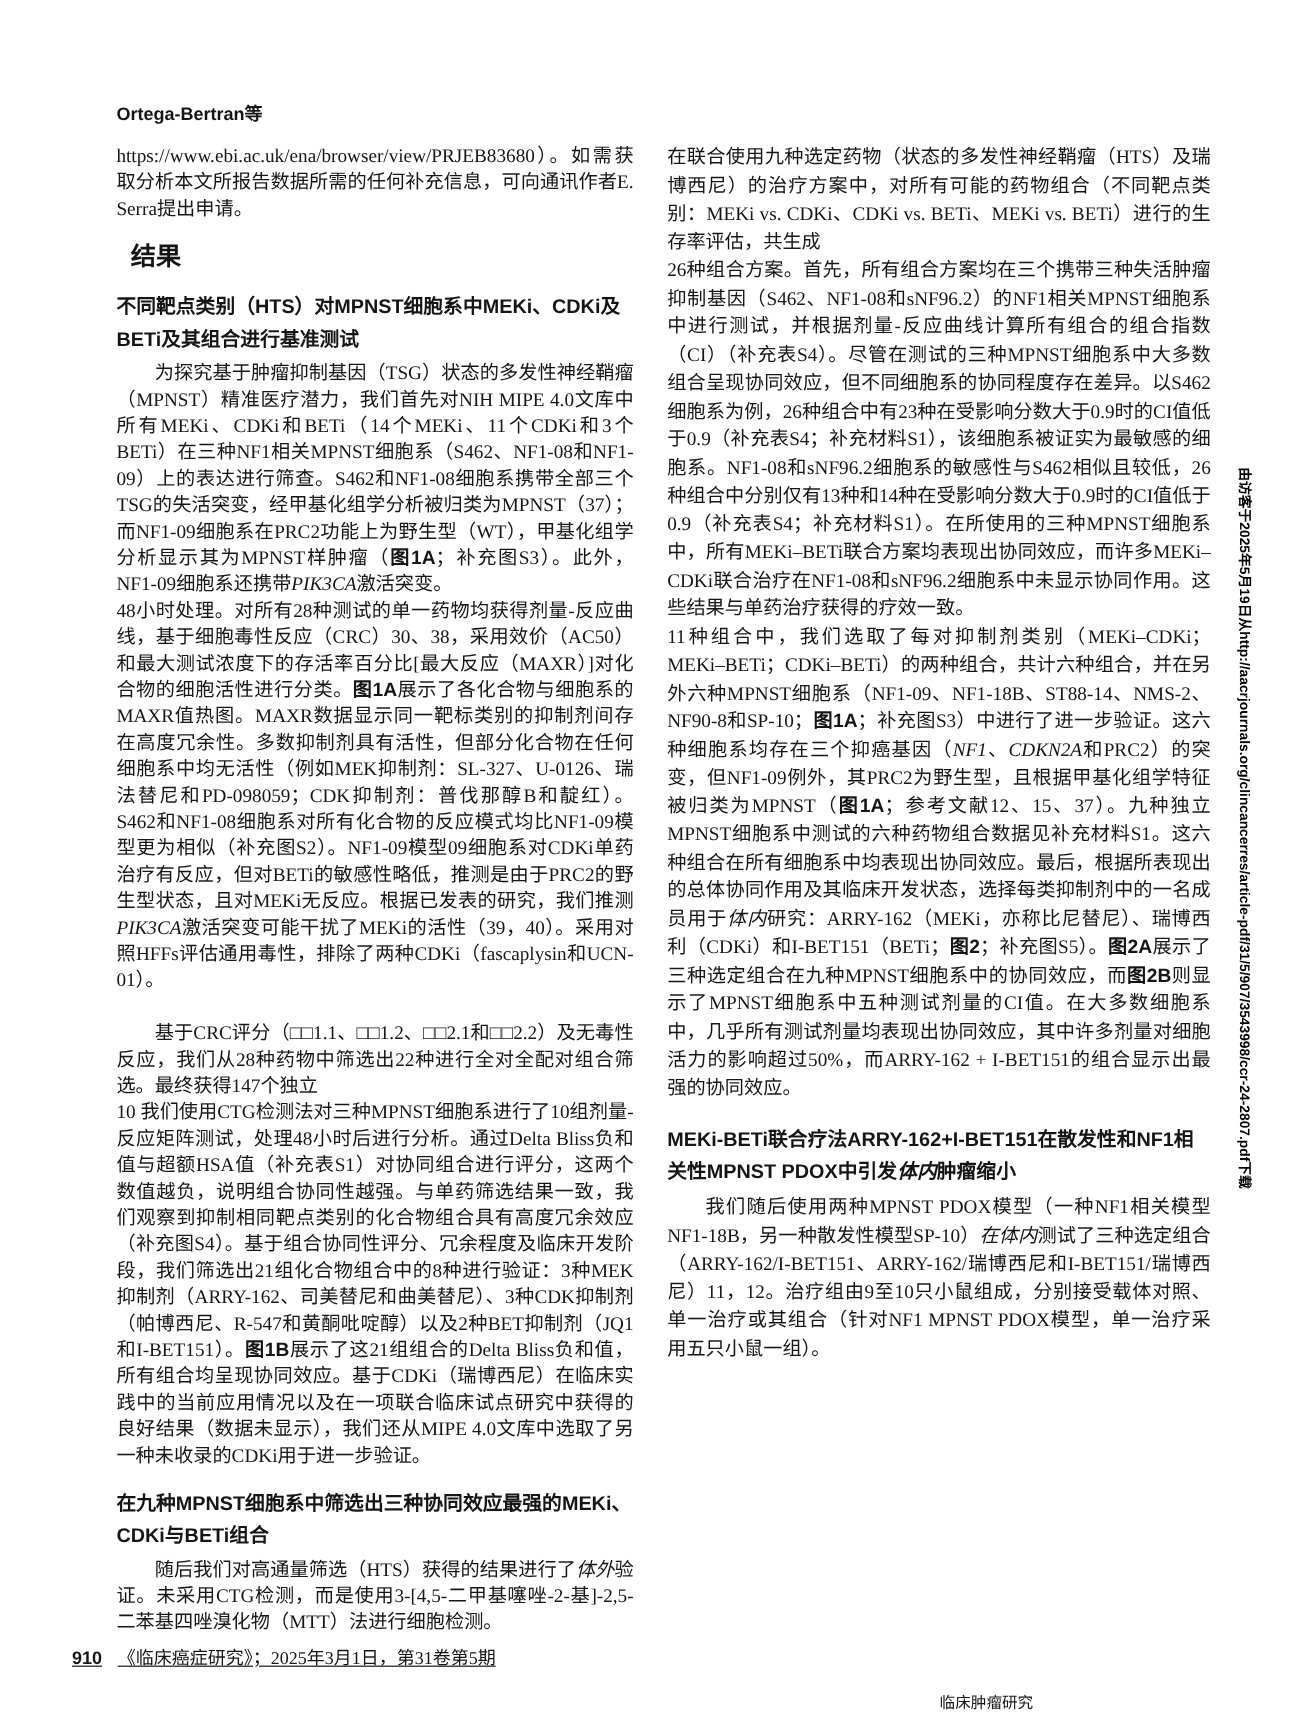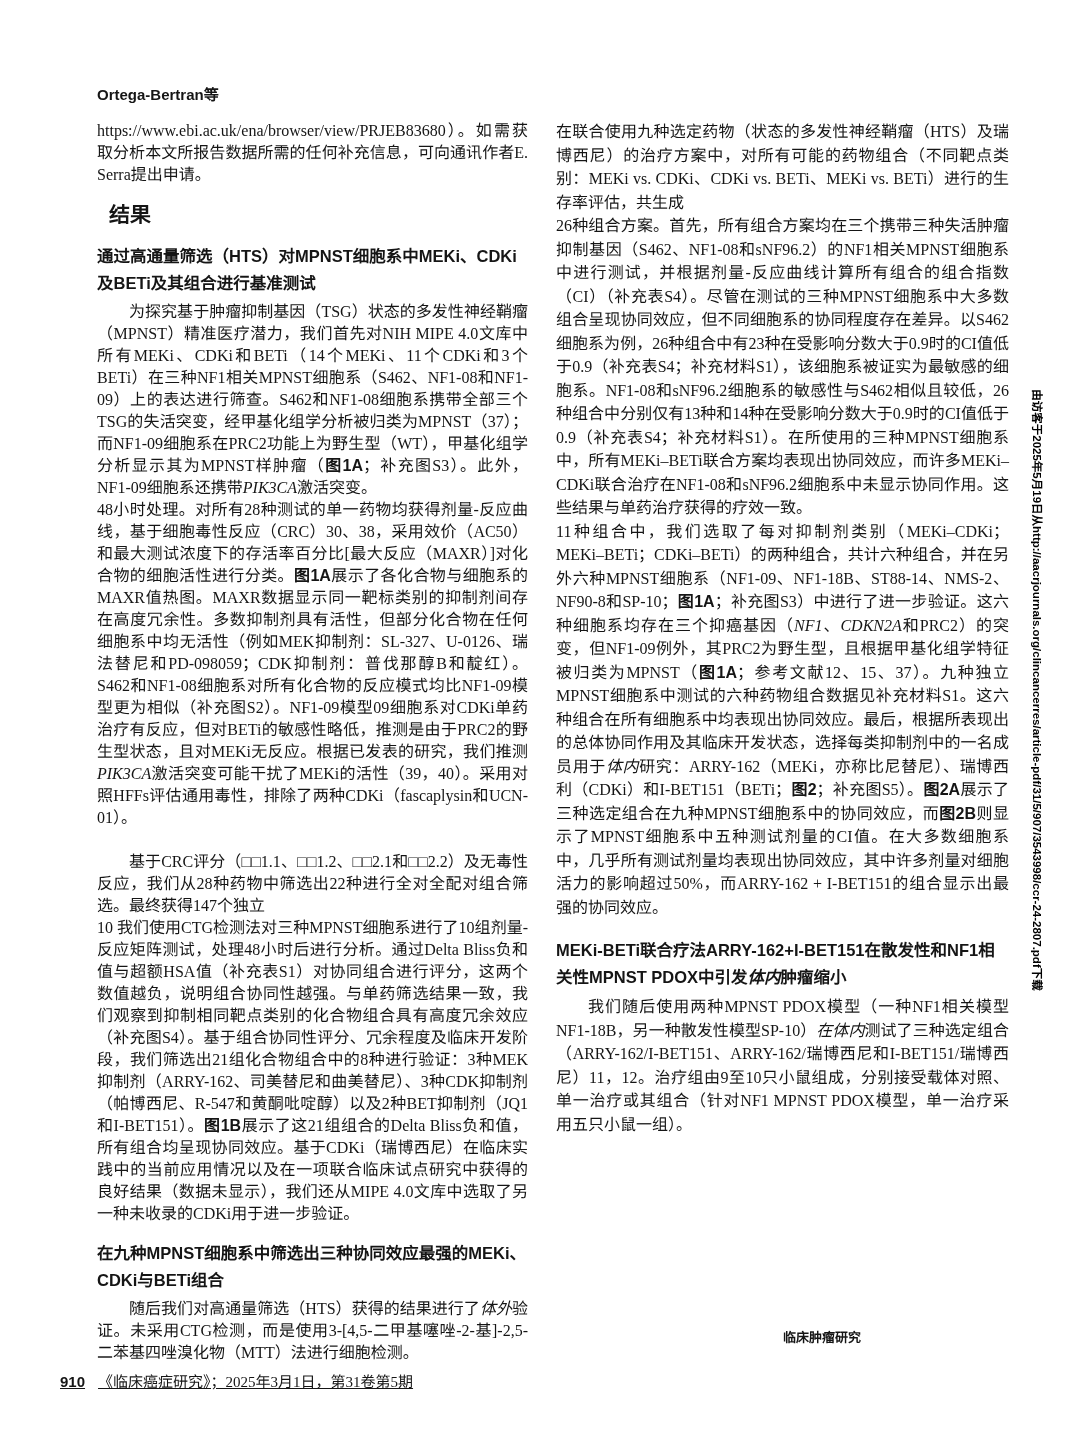--- a/index.html
+++ b/index.html
@@ -51,35 +51,35 @@
     font-weight:bold;font-size:11.5px;color:#000;
   }
   .footer-left{
     position:absolute;left:60px;top:1370px;font-size:15px;white-space:nowrap;text-decoration:underline;
   }
   .footer-left .pageno{
     font-family:"Liberation Sans","DejaVu Sans",sans-serif;
     font-weight:bold;font-size:15px;margin-right:13px;
   }
   .footer-right{
-    position:absolute;left:783px;top:1327px;
+    position:absolute;left:783px;top:1408px;
     font-family:"Liberation Sans","DejaVu Sans",sans-serif;
-    font-weight:bold;font-size:13px;white-space:nowrap;
+    font-weight:normal;font-size:13px;white-space:nowrap;
   }
 </style>
 </head>
 <body>
 
 <div class="page">
   <div class="running-head">Ortega-Bertran等</div>
 
   <div class="col col-left" id="col-left">
       <div class="blk cont"><span>https://www.ebi.ac.uk/ena/browser/view/PRJEB83680）。如需获取分析本文所报告数据所需的任何补充信息，可向通讯作者E. Serra提出申请。</span></div>
       <div class="blk h1"><span>结果</span></div>
-      <div class="blk h2"><span>通过高通量筛选（HTS）对MPNST细胞系中MEKi、CDKi及BETi及其组合进行基准测试</span></div>
+      <div class="blk h2"><span>不同靶点类别（HTS）对MPNST细胞系中MEKi、CDKi及BETi及其组合进行基准测试</span></div>
       <div class="blk p"><span>为探究基于肿瘤抑制基因（TSG）状态的多发性神经鞘瘤（MPNST）精准医疗潜力，我们首先对NIH MIPE 4.0文库中所有MEKi、CDKi和BETi（14个MEKi、11个CDKi和3个BETi）在三种NF1相关MPNST细胞系（S462、NF1-08和NF1-09）上的表达进行筛查。S462和NF1-08细胞系携带全部三个TSG的失活突变，经甲基化组学分析被归类为MPNST（37）；而NF1-09细胞系在PRC2功能上为野生型（WT），甲基化组学分析显示其为MPNST样肿瘤（</span><span class="b">图1A</span><span>；补充图S3）。此外，NF1-09细胞系还携带</span><span class="i">PIK3CA</span><span>激活突变。</span></div>
       <div class="blk cont"><span>48小时处理。对所有28种测试的单一药物均获得剂量-反应曲线，基于细胞毒性反应（CRC）30、38，采用效价（AC50）和最大测试浓度下的存活率百分比[最大反应（MAXR）]对化合物的细胞活性进行分类。</span><span class="b">图1A</span><span>展示了各化合物与细胞系的MAXR值热图。MAXR数据显示同一靶标类别的抑制剂间存在高度冗余性。多数抑制剂具有活性，但部分化合物在任何细胞系中均无活性（例如MEK抑制剂：SL-327、U-0126、瑞法替尼和PD-098059；CDK抑制剂：普伐那醇B和靛红）。S462和NF1-08细胞系对所有化合物的反应模式均比NF1-09模型更为相似（补充图S2）。NF1-09模型09细胞系对CDKi单药治疗有反应，但对BETi的敏感性略低，推测是由于PRC2的野生型状态，且对MEKi无反应。根据已发表的研究，我们推测</span><span class="i">PIK3CA</span><span>激活突变可能干扰了MEKi的活性（39，40）。采用对照HFFs评估通用毒性，排除了两种CDKi（fascaplysin和UCN-01）。</span></div>
       <div class="blk pgap"><span>基于CRC评分（□□1.1、□□1.2、□□2.1和□□2.2）及无毒性反应，我们从28种药物中筛选出22种进行全对全配对组合筛选。最终获得147个独立</span></div>
       <div class="blk cont"><span>10 我们使用CTG检测法对三种MPNST细胞系进行了10组剂量-反应矩阵测试，处理48小时后进行分析。通过Delta Bliss负和值与超额HSA值（补充表S1）对协同组合进行评分，这两个数值越负，说明组合协同性越强。与单药筛选结果一致，我们观察到抑制相同靶点类别的化合物组合具有高度冗余效应（补充图S4）。基于组合协同性评分、冗余程度及临床开发阶段，我们筛选出21组化合物组合中的8种进行验证：3种MEK抑制剂（ARRY-162、司美替尼和曲美替尼）、3种CDK抑制剂（帕博西尼、R-547和黄酮吡啶醇）以及2种BET抑制剂（JQ1和I-BET151）。</span><span class="b">图1B</span><span>展示了这21组组合的Delta Bliss负和值，所有组合均呈现协同效应。基于CDKi（瑞博西尼）在临床实践中的当前应用情况以及在一项联合临床试点研究中获得的良好结果（数据未显示），我们还从MIPE 4.0文库中选取了另一种未收录的CDKi用于进一步验证。</span></div>
       <div class="blk h2"><span>在九种MPNST细胞系中筛选出三种协同效应最强的MEKi、CDKi与BETi组合</span></div>
       <div class="blk p"><span>随后我们对高通量筛选（HTS）获得的结果进行了</span><span class="i">体外</span><span>验证。未采用CTG检测，而是使用3-[4,5-二甲基噻唑-2-基]-2,5-二苯基四唑溴化物（MTT）法进行细胞检测。</span></div>
     </div>
   <div class="col col-right" id="col-right">
       <div class="blk cont"><span>在联合使用九种选定药物（状态的多发性神经鞘瘤（HTS）及瑞博西尼）的治疗方案中，对所有可能的药物组合（不同靶点类别：MEKi vs. CDKi、CDKi vs. BETi、MEKi vs. BETi）进行的生存率评估，共生成</span></div>
       <div class="blk cont"><span>26种组合方案。首先，所有组合方案均在三个携带三种失活肿瘤抑制基因（S462、NF1-08和sNF96.2）的NF1相关MPNST细胞系中进行测试，并根据剂量-反应曲线计算所有组合的组合指数（CI）（补充表S4）。尽管在测试的三种MPNST细胞系中大多数组合呈现协同效应，但不同细胞系的协同程度存在差异。以S462细胞系为例，26种组合中有23种在受影响分数大于0.9时的CI值低于0.9（补充表S4；补充材料S1），该细胞系被证实为最敏感的细胞系。NF1-08和sNF96.2细胞系的敏感性与S462相似且较低，26种组合中分别仅有13种和14种在受影响分数大于0.9时的CI值低于0.9（补充表S4；补充材料S1）。在所使用的三种MPNST细胞系中，所有MEKi–BETi联合方案均表现出协同效应，而许多MEKi–CDKi联合治疗在NF1-08和sNF96.2细胞系中未显示协同作用。这些结果与单药治疗获得的疗效一致。</span></div>

